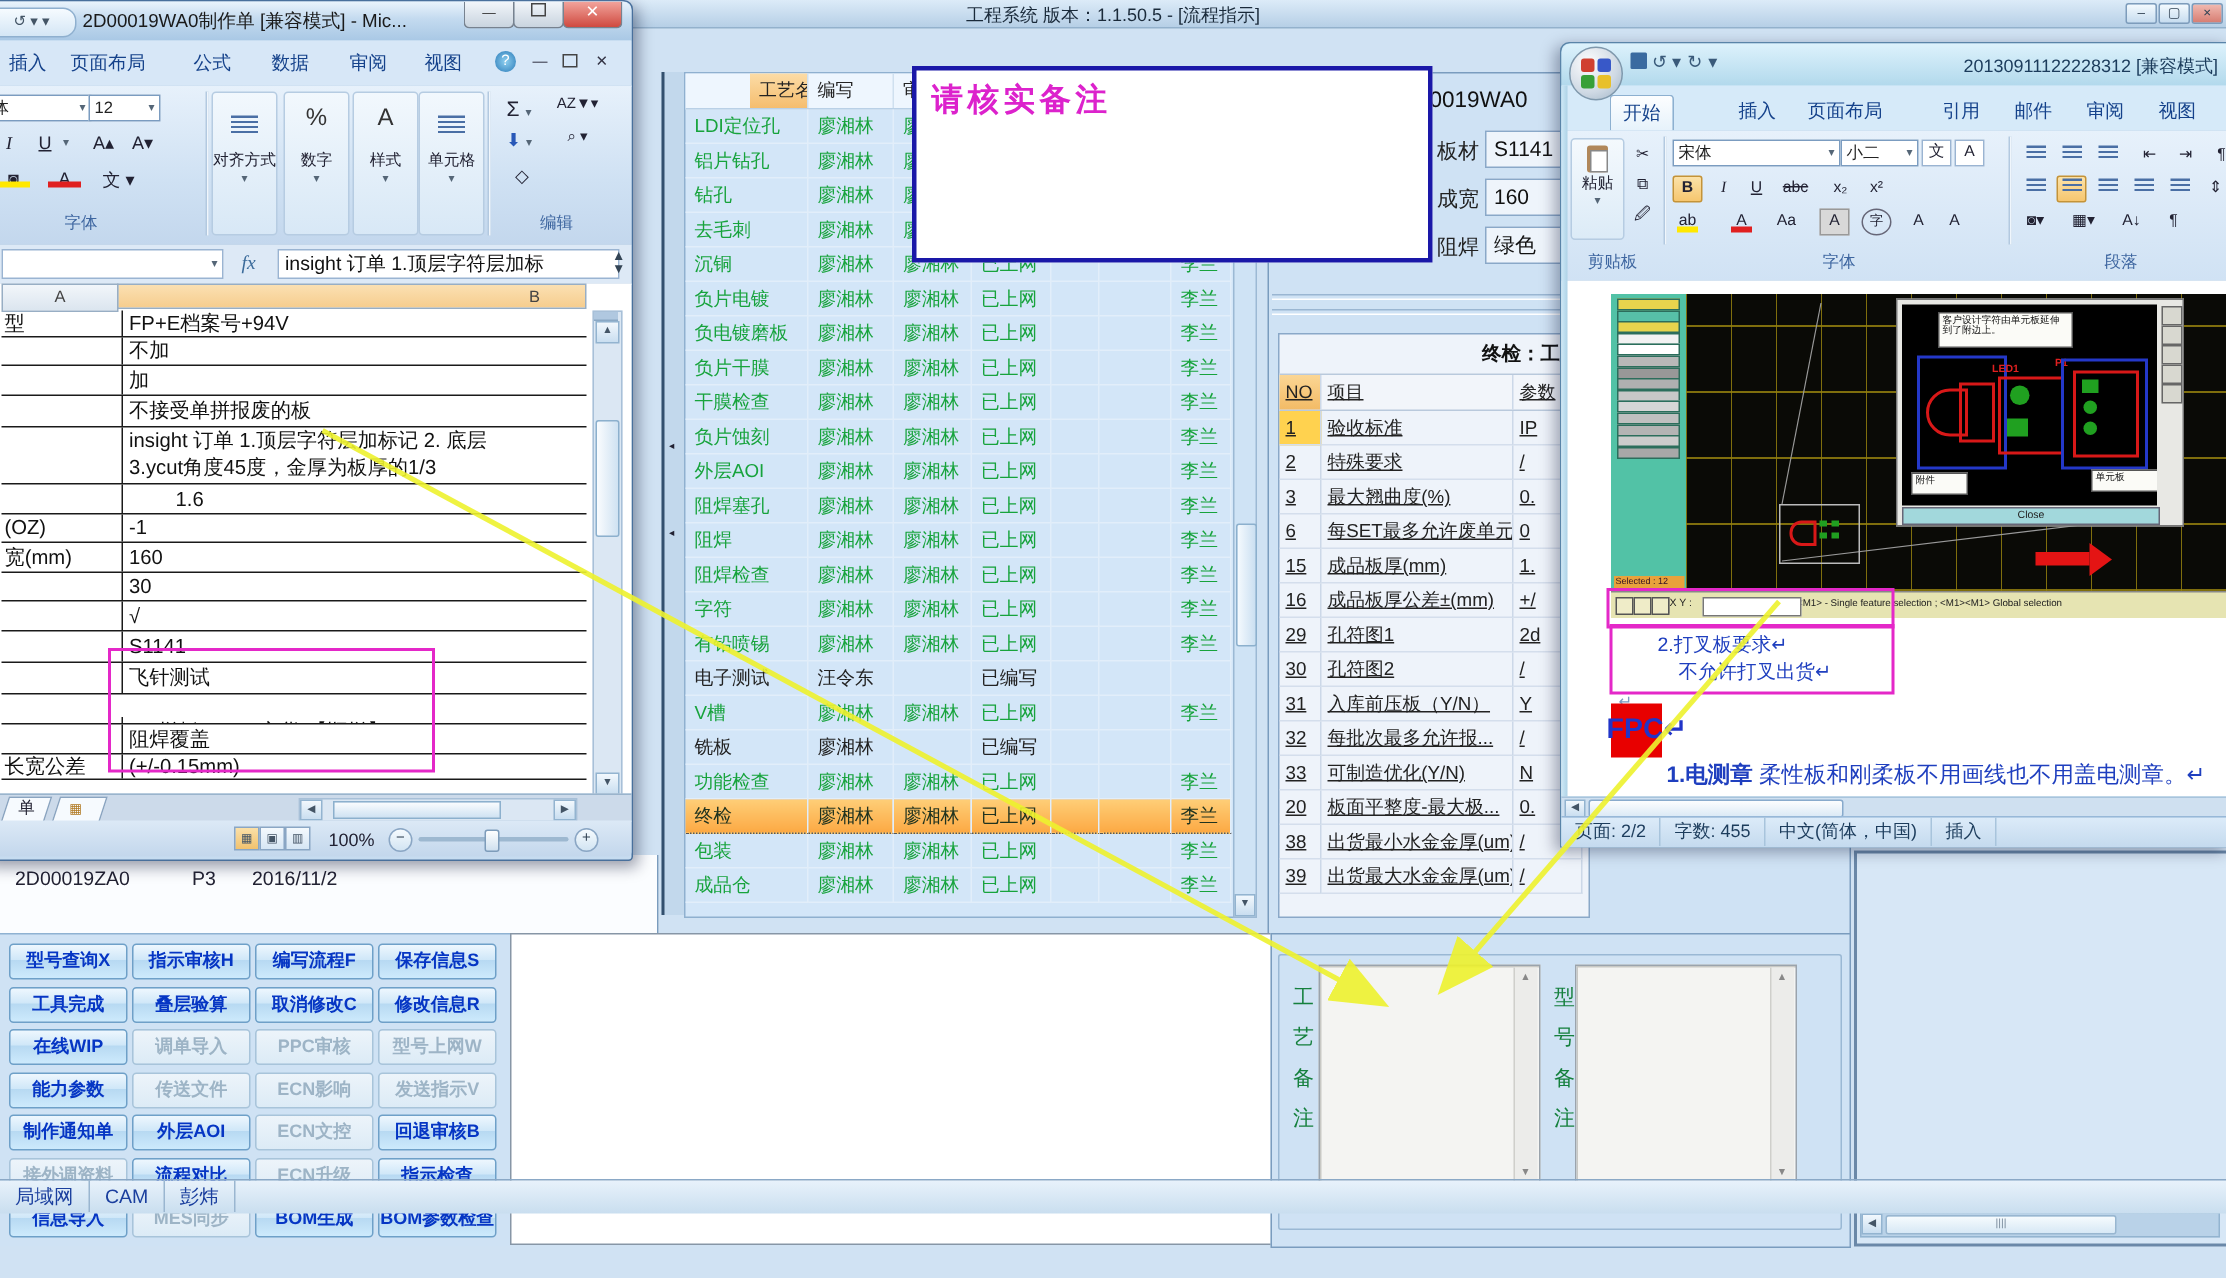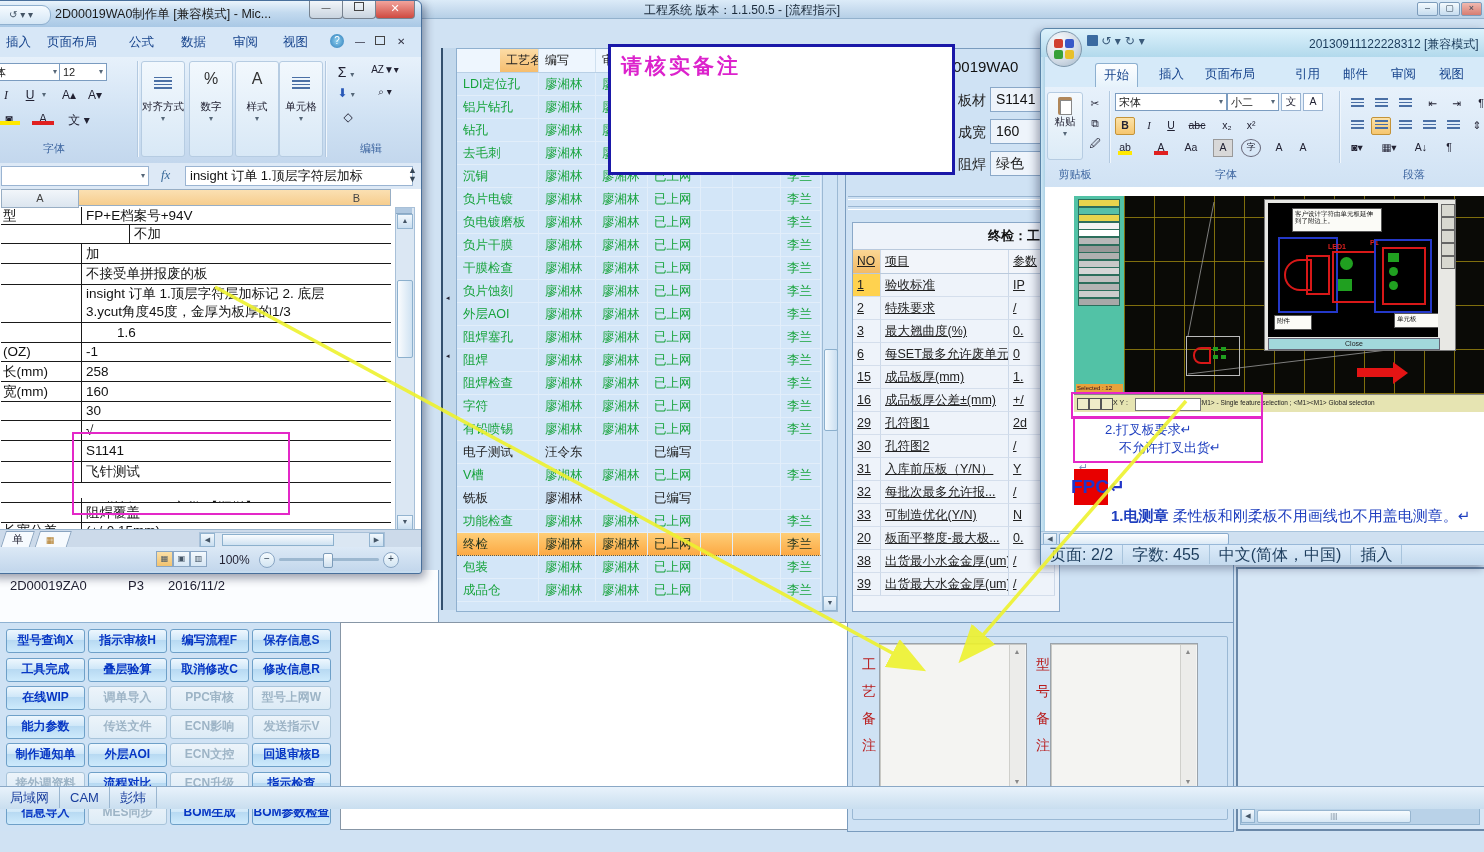--- a/index.html
+++ b/index.html
@@ -51,21 +51,21 @@
   
   #btn-panel{left:0;top:622px;width:340px;height:208px;background:#cfe2f4;border-top:1px solid #8fb2d2;}
   #btn-grid{left:6px;top:6px;display:grid;grid-template-columns:repeat(4,77px);grid-auto-rows:28.6px;column-gap:5px;}
   .gbtn{width:77px;height:22px;border:1px solid #6ea0c8;border-radius:3px;background:linear-gradient(#eef7fe,#cfe7f8 45%,#b7d9f2 46%,#cdeafc);color:#0636c4;font-size:12px;font-weight:600;text-align:center;line-height:21px;overflow:hidden;white-space:nowrap;}
   .gbtn.dis{color:#9db4c6;background:linear-gradient(#edf4fa,#dcebf6);border-color:#a8c4da;}
 
   #white-box{left:340px;top:622px;width:507px;height:206px;background:#ffffff;border:1px solid #8796a6;}
 
   
   #remark-panel{left:847px;top:622px;width:385px;height:208px;background:#cfe2f4;border:1px solid #7a9cbe;}
-  .v-label{width:18px;word-break:break-all;line-height:27px;font-size:14px;color:#b91c1c;text-align:center;}
+  .v-label{width:18px;word-break:break-all;line-height:27px;font-size:14px;color:#15803d;text-align:center;}
   .ta{background:#f4f4f2;border:1px solid #9aa3ac;box-shadow:inset 1px 1px 0 #c8c8c4;}
   .ta .tsb{position:absolute;right:1px;top:1px;bottom:1px;width:15px;background:#ececea;border-left:1px solid #cfcfcb;}
   .tsb i{position:absolute;left:2px;width:10px;height:10px;font-size:7px;font-style:normal;color:#888;text-align:center;line-height:10px;}
 
   
   #fr-panel{left:1236px;top:567px;width:246px;height:260px;background:#d7e7f6;border:2px solid #6a88a8;}
   #fr-scroll{left:2px;bottom:4px;width:238px;height:15px;background:#b9d2e8;border:1px solid #93b4d0;}
   #fr-thumb{left:16px;top:1px;width:152px;height:11px;background:linear-gradient(#f6fbfe,#d7e8f5);border:1px solid #98b6d0;border-radius:2px;font-size:7px;color:#789;text-align:center;line-height:10px;}
 
   
@@ -176,21 +176,21 @@
   .bluetext{color:#1f3fbf;}
   #nb-l1{position:absolute;left:30px;top:3px;font-size:13px;}
   #nb-l2{position:absolute;left:44px;top:21px;font-size:13px;}
   #pilcrow{left:38px;top:274px;font-size:11px;color:#7a9ac0;}
   #fpc-box{left:33px;top:282px;width:34px;height:36px;background:#e80000;}
   #fpc-text{left:30px;top:288px;font-size:19px;font-weight:bold;color:#2134c8;z-index:2;}
   #wd-line1{left:70px;top:320px;font-size:15px;white-space:nowrap;}
   #wd-hscroll{left:0;top:502px;width:444px;height:13px;background:#cfe0f0;border-top:1px solid #a8c4dc;}
   #wd-hthumb{left:18px;top:1px;width:168px;height:10px;background:linear-gradient(#fcfdfe,#dceaf6);border:1px solid #88aacc;border-radius:2px;}
   #wd-status{left:0;top:515px;width:444px;height:20px;background:linear-gradient(#dcebf9,#c4daee);border-top:1px solid #98b8d8;}
-  .wst{display:inline-block;height:19px;line-height:19px;padding:0 9px;border-right:1px solid #a8c4dc;font-size:16px;color:#1c3c5c;}
+  .wst{display:inline-block;height:19px;line-height:19px;padding:0 9px;border-right:1px solid #a8c4dc;font-size:12px;color:#1c3c5c;}
 
   
   #note-overlay{left:608px;top:44px;width:341px;height:125px;background:#fff;border:3px solid #1a18a8;z-index:35;}
   #note-overlay span{position:absolute;left:10px;top:5px;font-size:21px;font-weight:bold;letter-spacing:3px;color:#dc22cc;}
 
   #anno{left:0;top:0;z-index:50;pointer-events:none;}
   #excel{z-index:20;} #word{z-index:30;}
 </style>
 </head>
 <body>
@@ -672,21 +672,21 @@
         <div class="chcell" style="left:12px;width:76px;background:linear-gradient(#f2f6fa,#dbe5ef);text-align:center;">A</div>
         <div class="chcell" style="left:89px;width:313px;background:linear-gradient(#fbe0b2,#f6cd8e);text-align:right;padding-right:30px;box-sizing:border-box;">B</div>
       </div>
       <div class="abs" id="xl-rows">
           <div class="xrow" style="height: 17px;">
             <div class="ca" style="line-height: 17px;">型</div>
             <div class="cb" style="line-height: 17px;">
               <div>FP+E档案号+94V</div>
             </div>
           </div>
-          <div class="xrow" style="height: 18px; padding-left: 48px;">
+          <div class="xrow" style="height: 18px;">
             <div class="ca" style="line-height: 18px;"></div>
             <div class="cb" style="line-height: 18px;">
               <div>不加</div>
             </div>
           </div>
           <div class="xrow" style="height: 19px;">
             <div class="ca" style="line-height: 19px;"></div>
             <div class="cb" style="line-height: 19px;">
               <div>加</div>
             </div>
@@ -707,26 +707,20 @@
           <div class="xrow" style="height: 19px;">
             <div class="ca" style="line-height: 19px;"></div>
             <div class="cb" style="line-height: 19px; padding-left: 35px;">
               <div>1.6</div>
             </div>
           </div>
           <div class="xrow" style="height: 18px;">
             <div class="ca" style="line-height: 18px;">(OZ)</div>
             <div class="cb" style="line-height: 18px;">
               <div>-1</div>
-            </div>
-          </div>
-          <div class="xrow" style="height: 19px;">
-            <div class="ca" style="line-height: 19px;">长(mm)</div>
-            <div class="cb" style="line-height: 19px;">
-              <div>258</div>
             </div>
           </div>
           <div class="xrow" style="height: 19px;">
             <div class="ca" style="line-height: 19px;">宽(mm)</div>
             <div class="cb" style="line-height: 19px;">
               <div>160</div>
             </div>
           </div>
           <div class="xrow" style="height: 18px;">
             <div class="ca" style="line-height: 18px;"></div>
@@ -805,21 +799,21 @@
       <div class="abs" id="wd-qa"><span id="wd-save"></span> <span class="qaicon">↺ ▾</span><span class="qaicon">↻</span><span class="qaicon">▾</span></div>
       <div class="abs" id="wd-title-text">20130911122228312 [兼容模式]</div>
     </div>
     <div class="abs" id="wd-orb">
       <span class="q" style="left:7px;top:7px;background:#d04030;"></span>
       <span class="q" style="left:18px;top:7px;background:#3858c8;"></span>
       <span class="q" style="left:7px;top:18px;background:#38a038;"></span>
       <span class="q" style="left:18px;top:18px;background:#e8c02a;"></span>
     </div>
     <div class="abs" id="wd-tabrow">
-        <span class="wtab active" style="left: 54px;">开始</span>
+        <span class="wtab active" style="left: 32px;">开始</span>
         <span class="wtab" style="left: 110px;">插入</span>
         <span class="wtab" style="left: 156px;">页面布局</span>
         <span class="wtab" style="left: 246px;">引用</span>
         <span class="wtab" style="left: 294px;">邮件</span>
         <span class="wtab" style="left: 342px;">审阅</span>
         <span class="wtab" style="left: 390px;">视图</span>
       </div>
     <div class="abs" id="wd-ribbon">
       <div class="abs" id="wd-paste">
         <div class="clipicon"></div>

